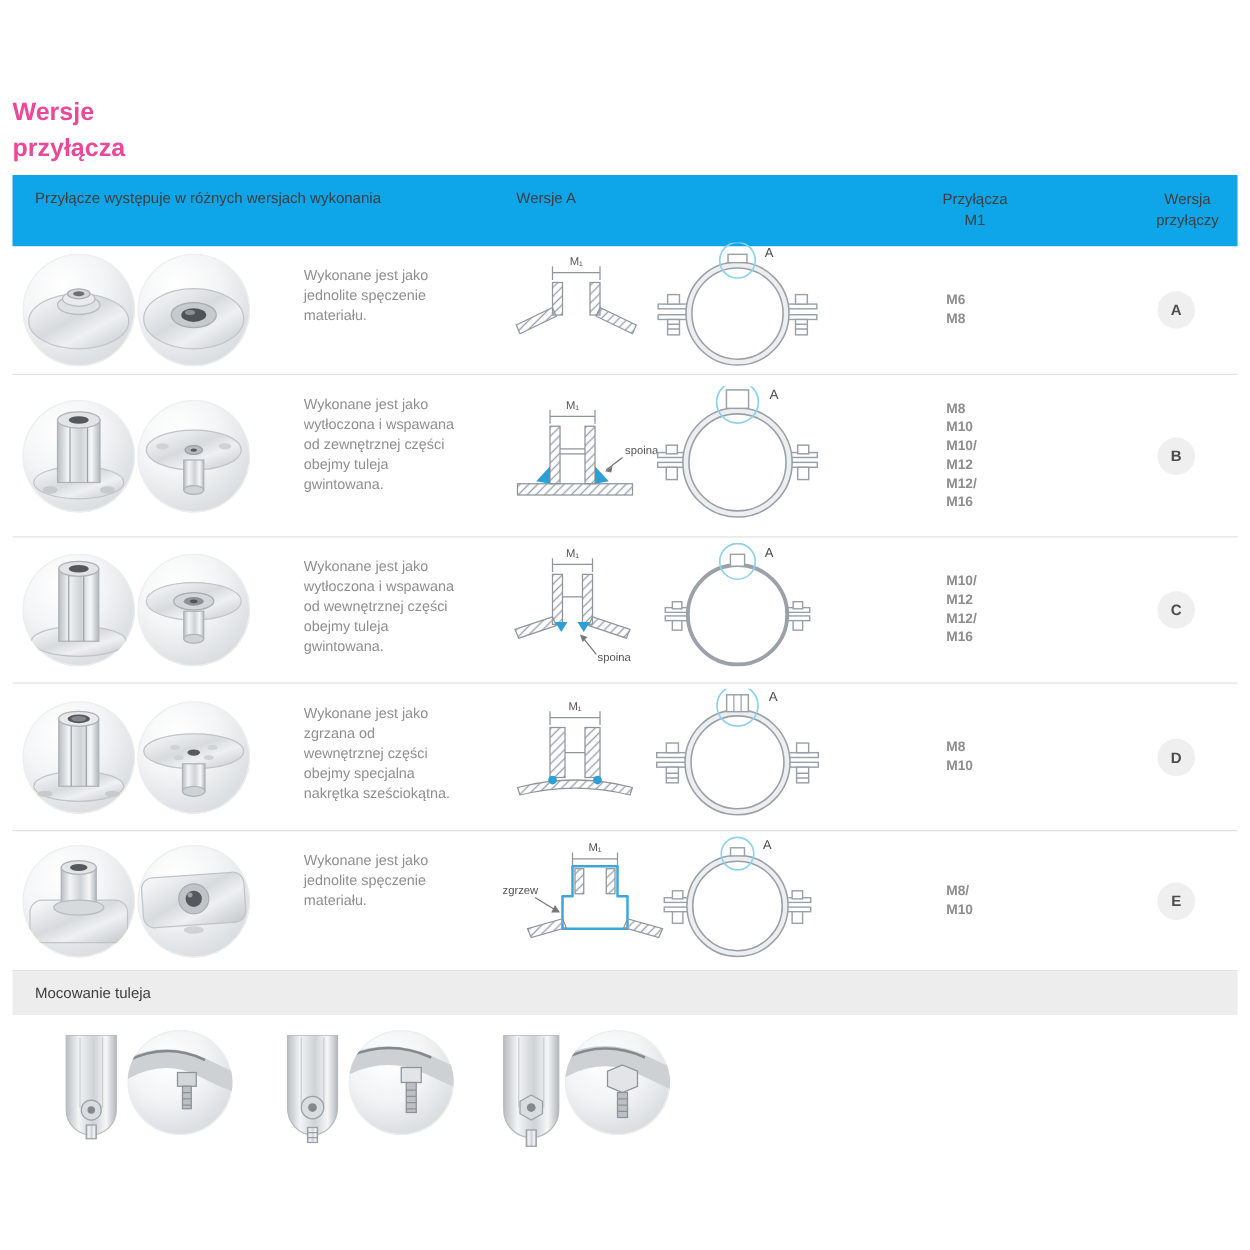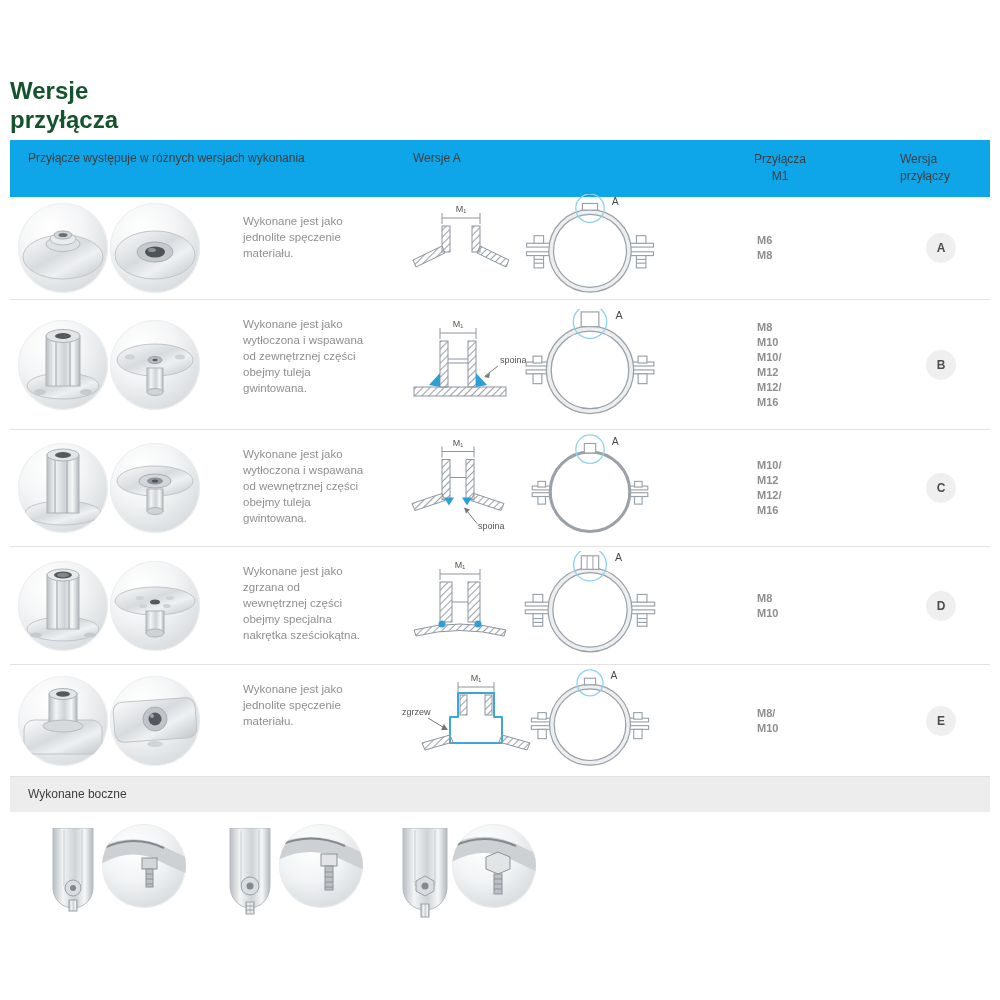--- a/index.html
+++ b/index.html
@@ -1,28 +1,28 @@
 <!DOCTYPE html>
 <html><head>
 <meta charset="utf-8">
 <style>
   * { margin:0; padding:0; box-sizing:border-box; }
   html,body { width:1000px; height:1000px; background:#ffffff;
     font-family:"Liberation Sans", sans-serif; }
   .page { position:relative; width:1000px; height:1000px; overflow:hidden; }
 
-  .title { position:absolute; left:10px; top:76px; font-size:24px; line-height:29px;
-    font-weight:bold; color:#14532d; white-space:pre-line; }
+  .title { position:absolute; left:10px; top:76px; font-size:20px; line-height:29px;
+    font-weight:bold; color:#ec4899; white-space:pre-line; }
 
   .thead { position:absolute; left:10px; top:140px; width:980px; height:57px;
     background:#0ea5e9; font-size:12px; color:#3e3e3e; }
   .th-main { position:absolute; left:18px; top:11px; }
   .th-view { position:absolute; left:403px; top:11px; }
   .th-thread { position:absolute; left:715px; top:11px; width:110px; text-align:center; line-height:17px; white-space:pre-line; }
-  .th-version { position:absolute; left:890px; top:11px; width:100px; line-height:17px; white-space:pre-line; }
+  .th-version { position:absolute; left:890px; top:11px; width:100px; text-align:center; line-height:17px; white-space:pre-line; }
 
   .row { position:absolute; left:10px; width:980px; border-bottom:1px solid #e2e2e2; }
   #row-a { top:197px; height:103px; }
   #row-b { top:300px; height:130px; }
   #row-c { top:430px; height:117px; }
   #row-d { top:547px; height:118px; }
   #row-e { top:665px; height:112px; }
 
   .photo { position:absolute; top:50%; transform:translateY(-50%);
     width:90px; height:90px; border-radius:50%;
@@ -421,21 +421,21 @@
       <circle cx="95" cy="16" r="14" fill="none" stroke="#8ed2ee" stroke-width="1.4"></circle>
       <text x="117" y="12" font-size="11" fill="#4a4a4a">A</text>
     </svg>
     <div class="sizes">M8/
 M10</div>
     <div class="badge">
         <span>E</span>
       </div>
   </div>
 
-  <div class="section-bar">Wykonane boczne</div>
+  <div class="section-bar">Mocowanie tuleja</div>
 
   <div class="bottom">
     <div class="bpair" id="bp1">
       <svg class="strap" width="46" height="88">
         <path d="M3,0 h40 v60 a20,20 0 0 1 -40,0 Z" fill="url(#metalV)" stroke="#b6babe"></path>
         <line x1="14" y1="2" x2="14" y2="58" stroke="#c9cdd0"></line>
           <line x1="32" y1="2" x2="32" y2="58" stroke="#c9cdd0"></line>
         <circle cx="23" cy="60" r="8" fill="#dadde0" stroke="#9aa0a5"></circle>
         <circle cx="23" cy="60" r="3" fill="#84898e"></circle>
         <rect x="19" y="72" width="8" height="11" fill="url(#metalV)" stroke="#9aa0a5"></rect>

